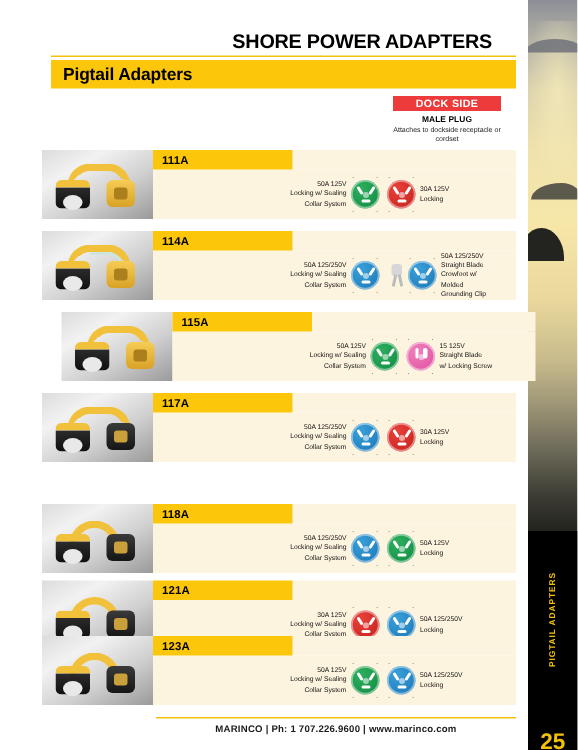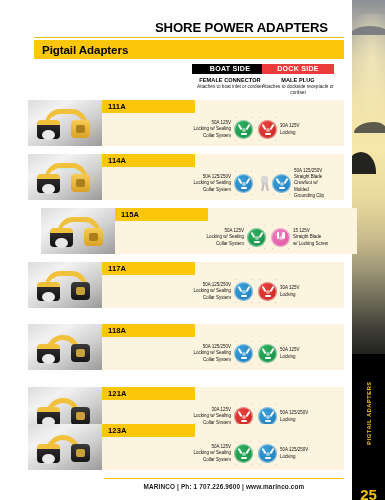--- a/index.html
+++ b/index.html
@@ -374,25 +374,20 @@
   <div class="side-tab">
     <div class="side-tab-label">PIGTAIL ADAPTERS</div>
     <div class="side-tab-page">25</div>
   </div>
 
   <div class="doc-title">SHORE POWER ADAPTERS</div>
   <div class="title-rule"></div>
   <div class="section-bar"></div>
   <div class="section-bar-label">Pigtail Adapters</div>
 
-  <div class="colhead boat">
-    <div class="colhead-chip">BOAT SIDE</div>
-    <div class="colhead-sub">FEMALE CONNECTOR</div>
-    <div class="colhead-desc">Attaches to boat inlet or cordset</div>
-  </div>
   <div class="colhead dock">
     <div class="colhead-chip">DOCK SIDE</div>
     <div class="colhead-sub">MALE PLUG</div>
     <div class="colhead-desc">Attaches to dockside receptacle or cordset</div>
   </div>
 
   <div id="rows-host">
       <div class="row" style="top: 100px;">
         <div class="thumb">
           <div class="cable"></div>
@@ -539,21 +534,21 @@
             <div class="slot s3"></div>
             <div class="slot c"></div>
             <span class="pin-lbl pl-tl">·</span>
             <span class="pin-lbl pl-tr">·</span>
             <span class="pin-lbl pl-bl">·</span>
             <span class="pin-lbl pl-br">·</span>
           </div>
           <div class="spec-text">30A 125V<br>Locking</div>
         </div>
       </div>
-      <div class="row" style="top: 324px;">
+      <div class="row" style="top: 336px;">
         <div class="thumb">
           <div class="cable loop"></div>
           <div class="conn-f"></div>
           <div class="conn-m dark"></div>
         </div>
         <div class="row-body"></div>
         <div class="badge-filler"></div>
         <div class="badge"></div>
         <div class="badge-label">118A</div>
         <div class="spec boat">

